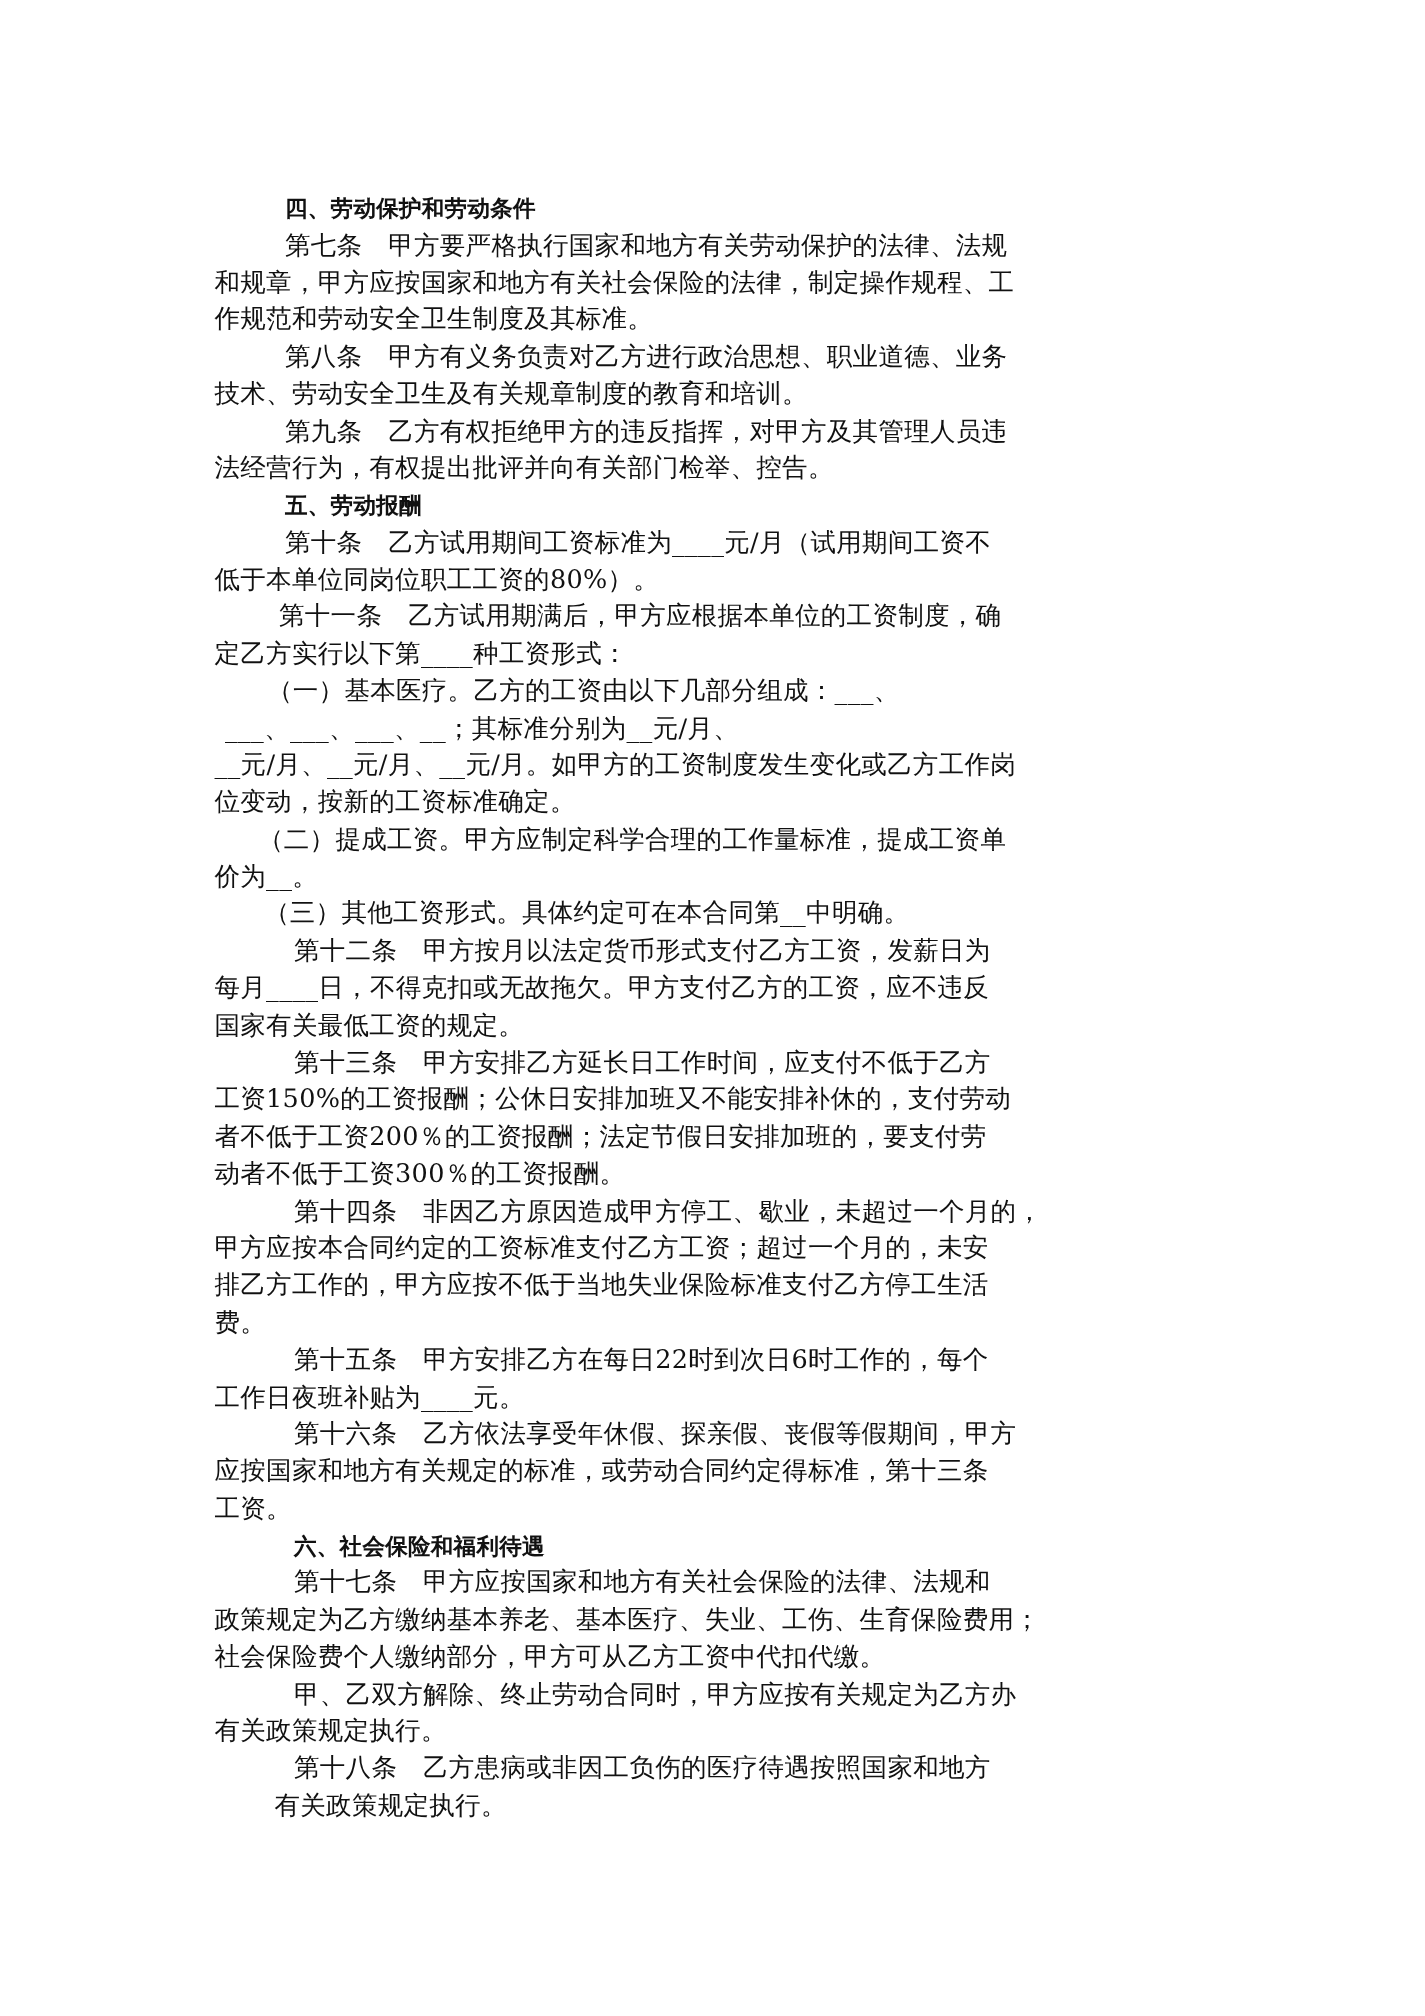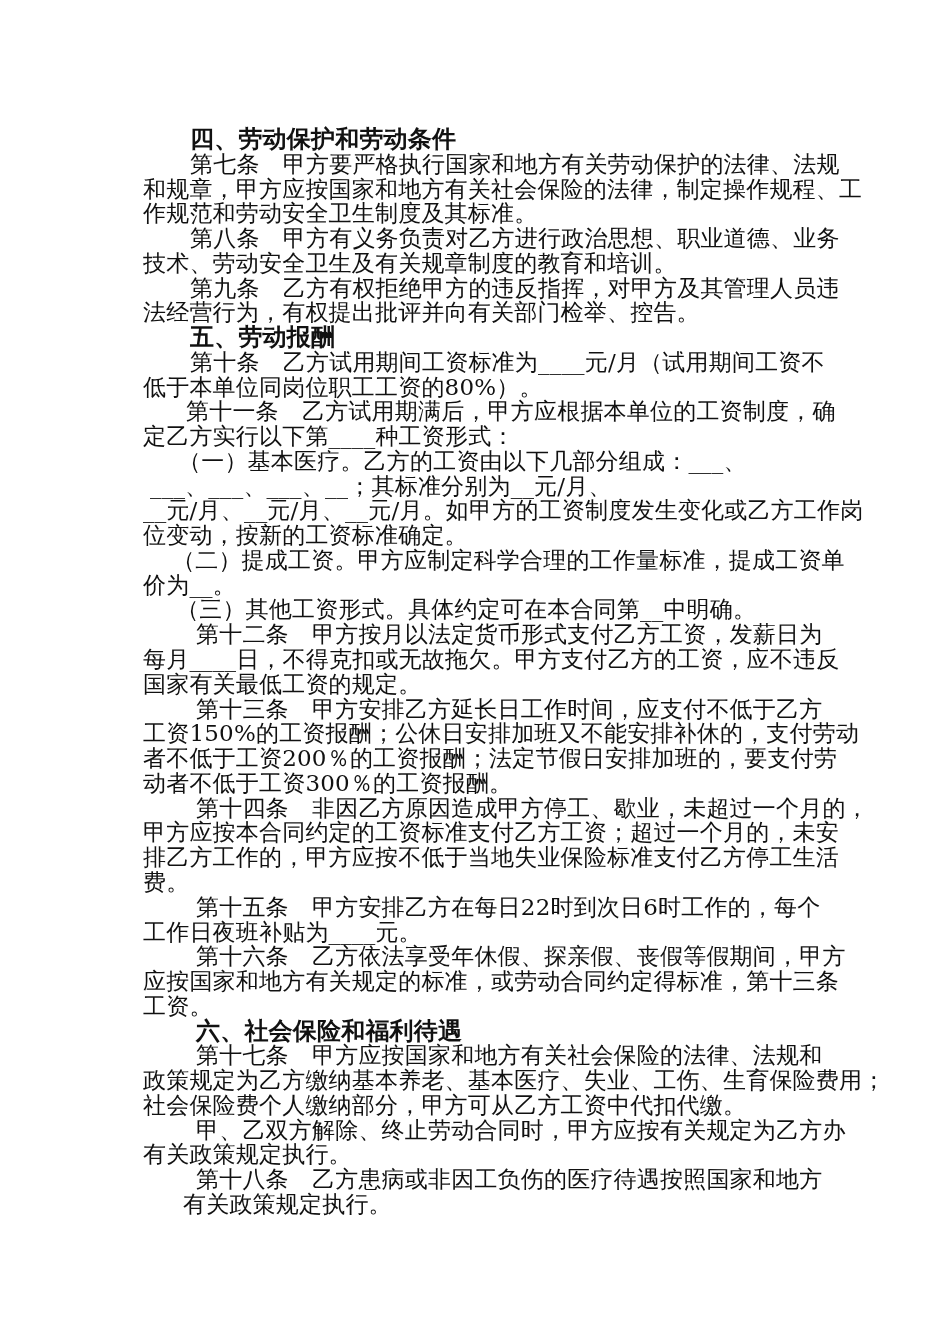--- a/index.html
+++ b/index.html
@@ -18,29 +18,29 @@
   .page {
     position: absolute;
     left: 0;
     top: 0;
     width: 950px;
     height: 1344px;
   }
   .line {
     position: absolute;
     left: 143px;
-    font-size: 23px;
+    font-size: 17px;
     line-height: 25px;
     white-space: nowrap;
     letter-spacing: 0.2px;
   }
   .heading {
     font-weight: bold;
     font-family: "DejaVu Sans", "Liberation Sans", sans-serif;
-    font-size: 24px;
+    font-size: 15px;
   }
 </style>
 </head>
 <body>
 
 <div class="page" id="page">
     <div class="line heading" style="left: 190px; top: 127px;">四、劳动保护和劳动条件</div>
     <div class="line" style="left: 190px; top: 152px;">第七条　甲方要严格执行国家和地方有关劳动保护的法律、法规</div>
     <div class="line" style="left: 143px; top: 177px;">和规章，甲方应按国家和地方有关社会保险的法律，制定操作规程、工</div>
     <div class="line" style="left: 143px; top: 201px;">作规范和劳动安全卫生制度及其标准。</div>

